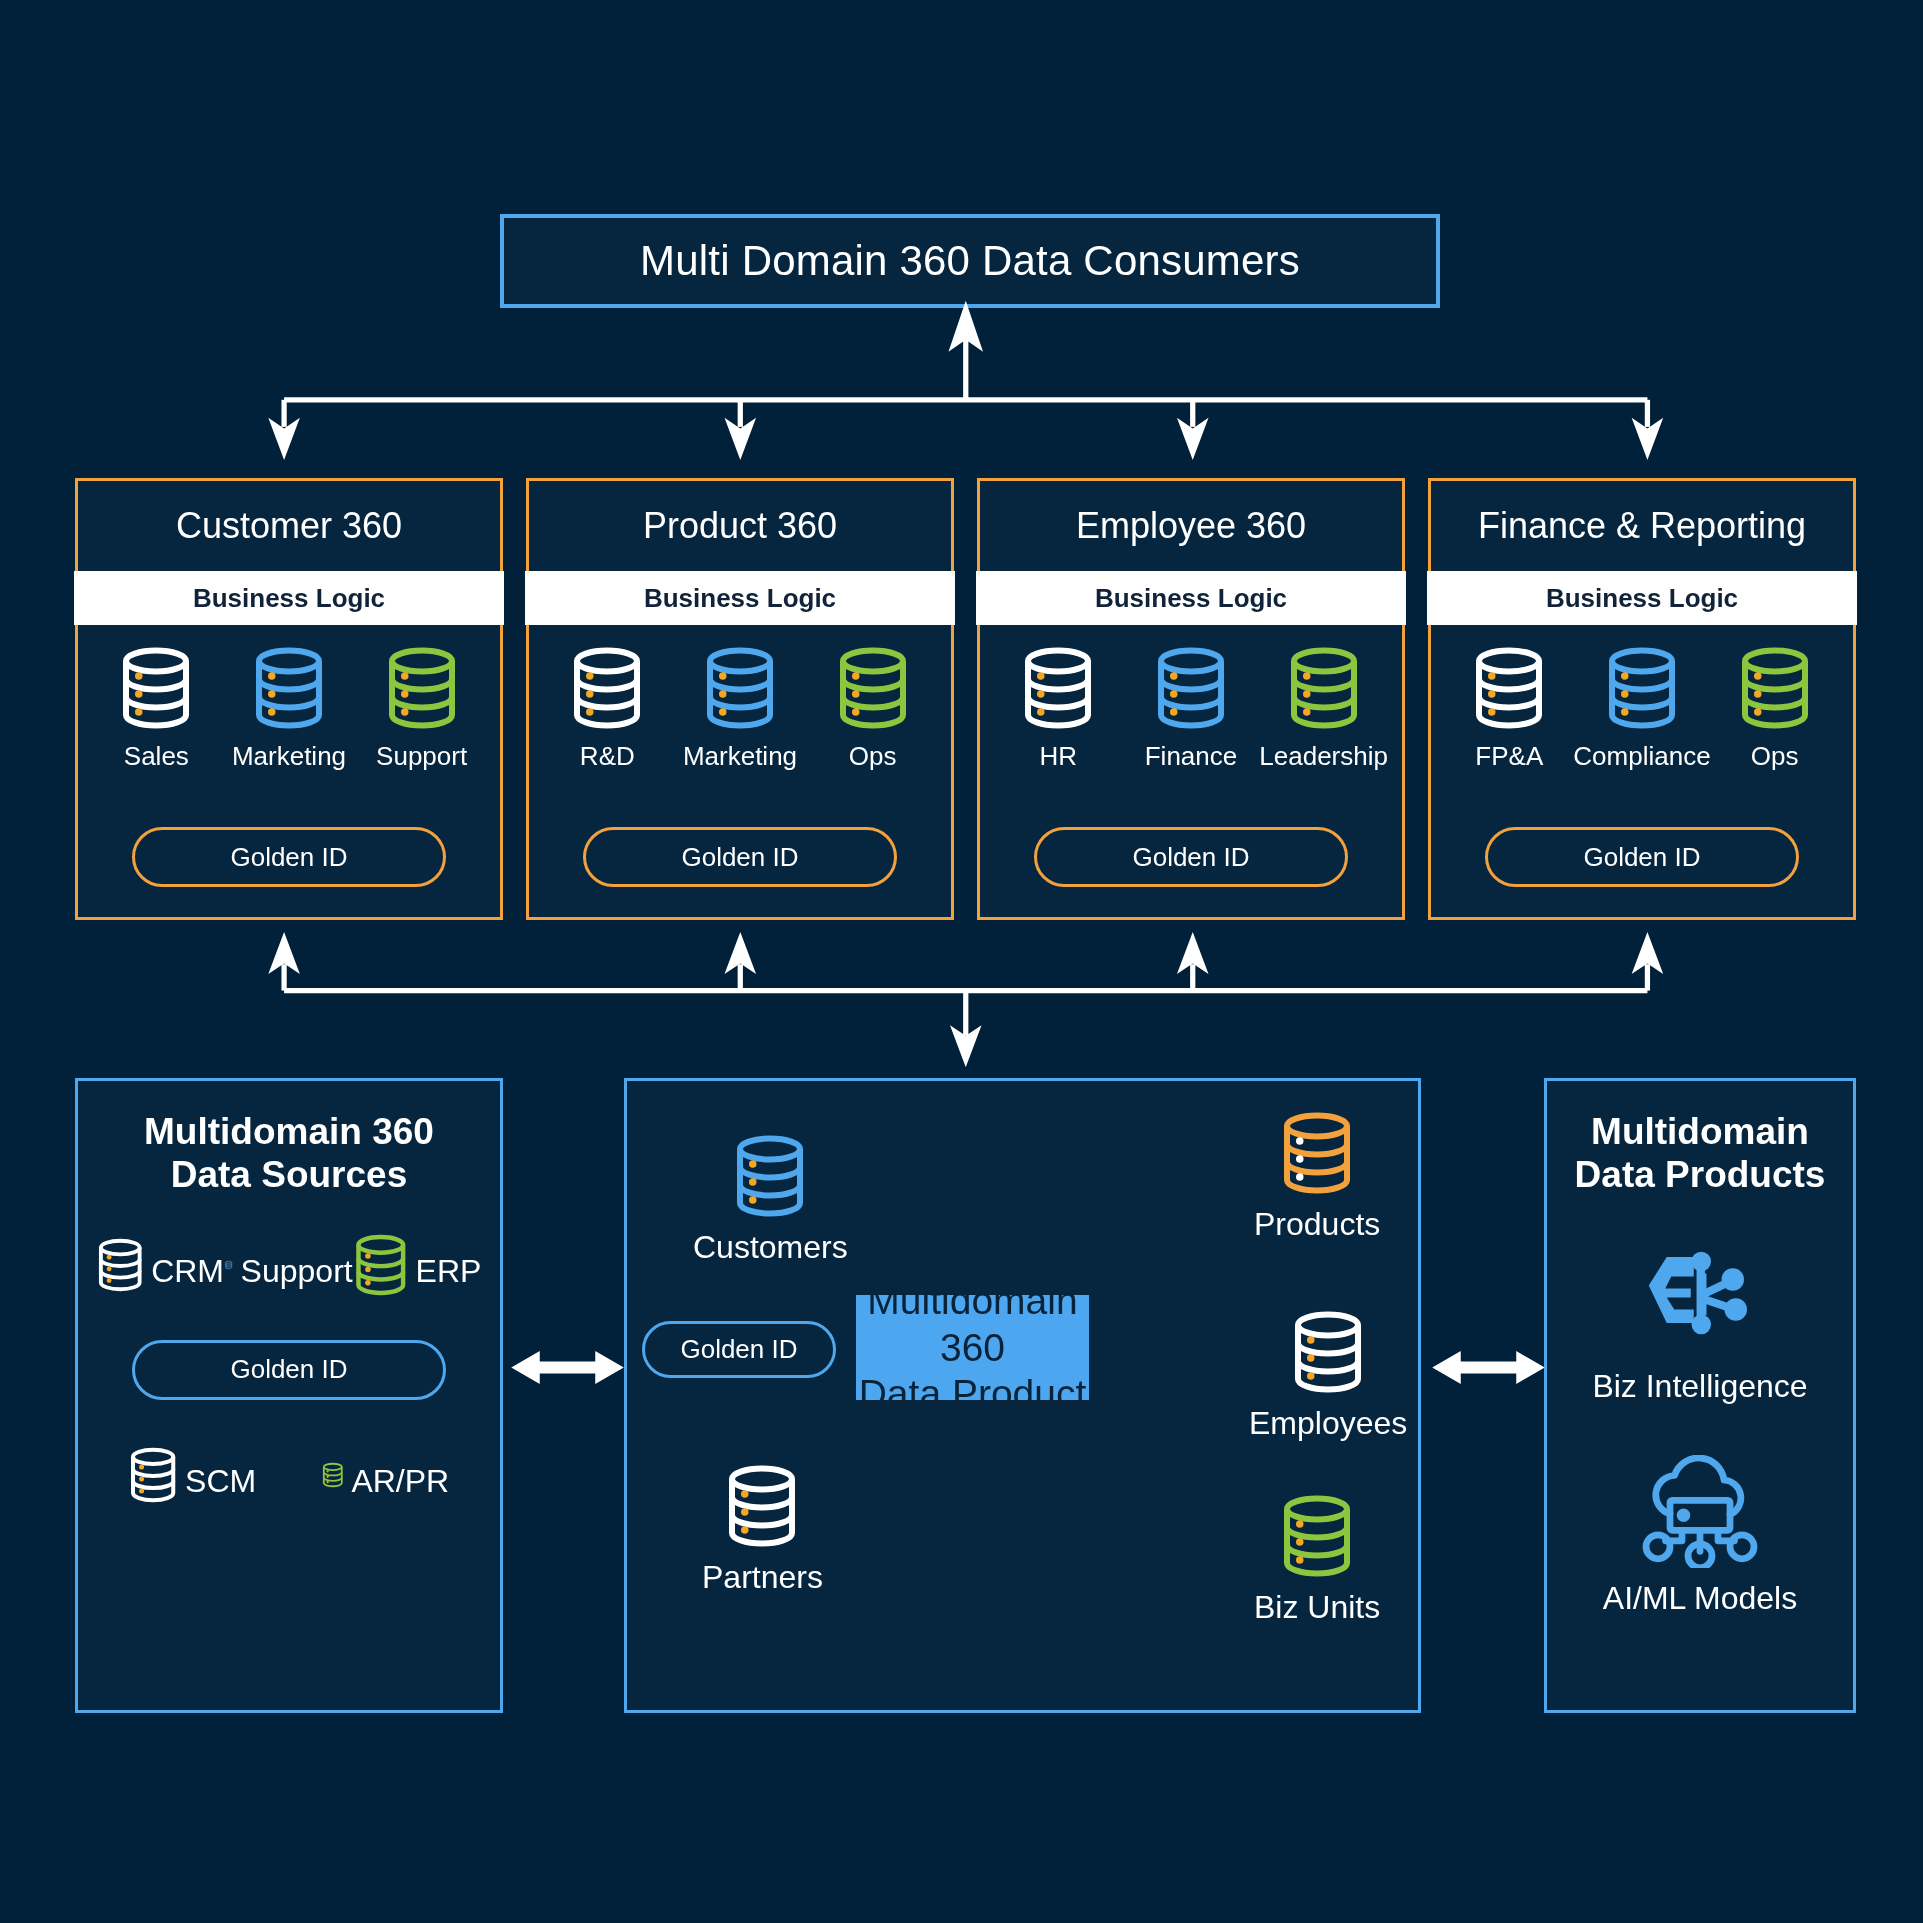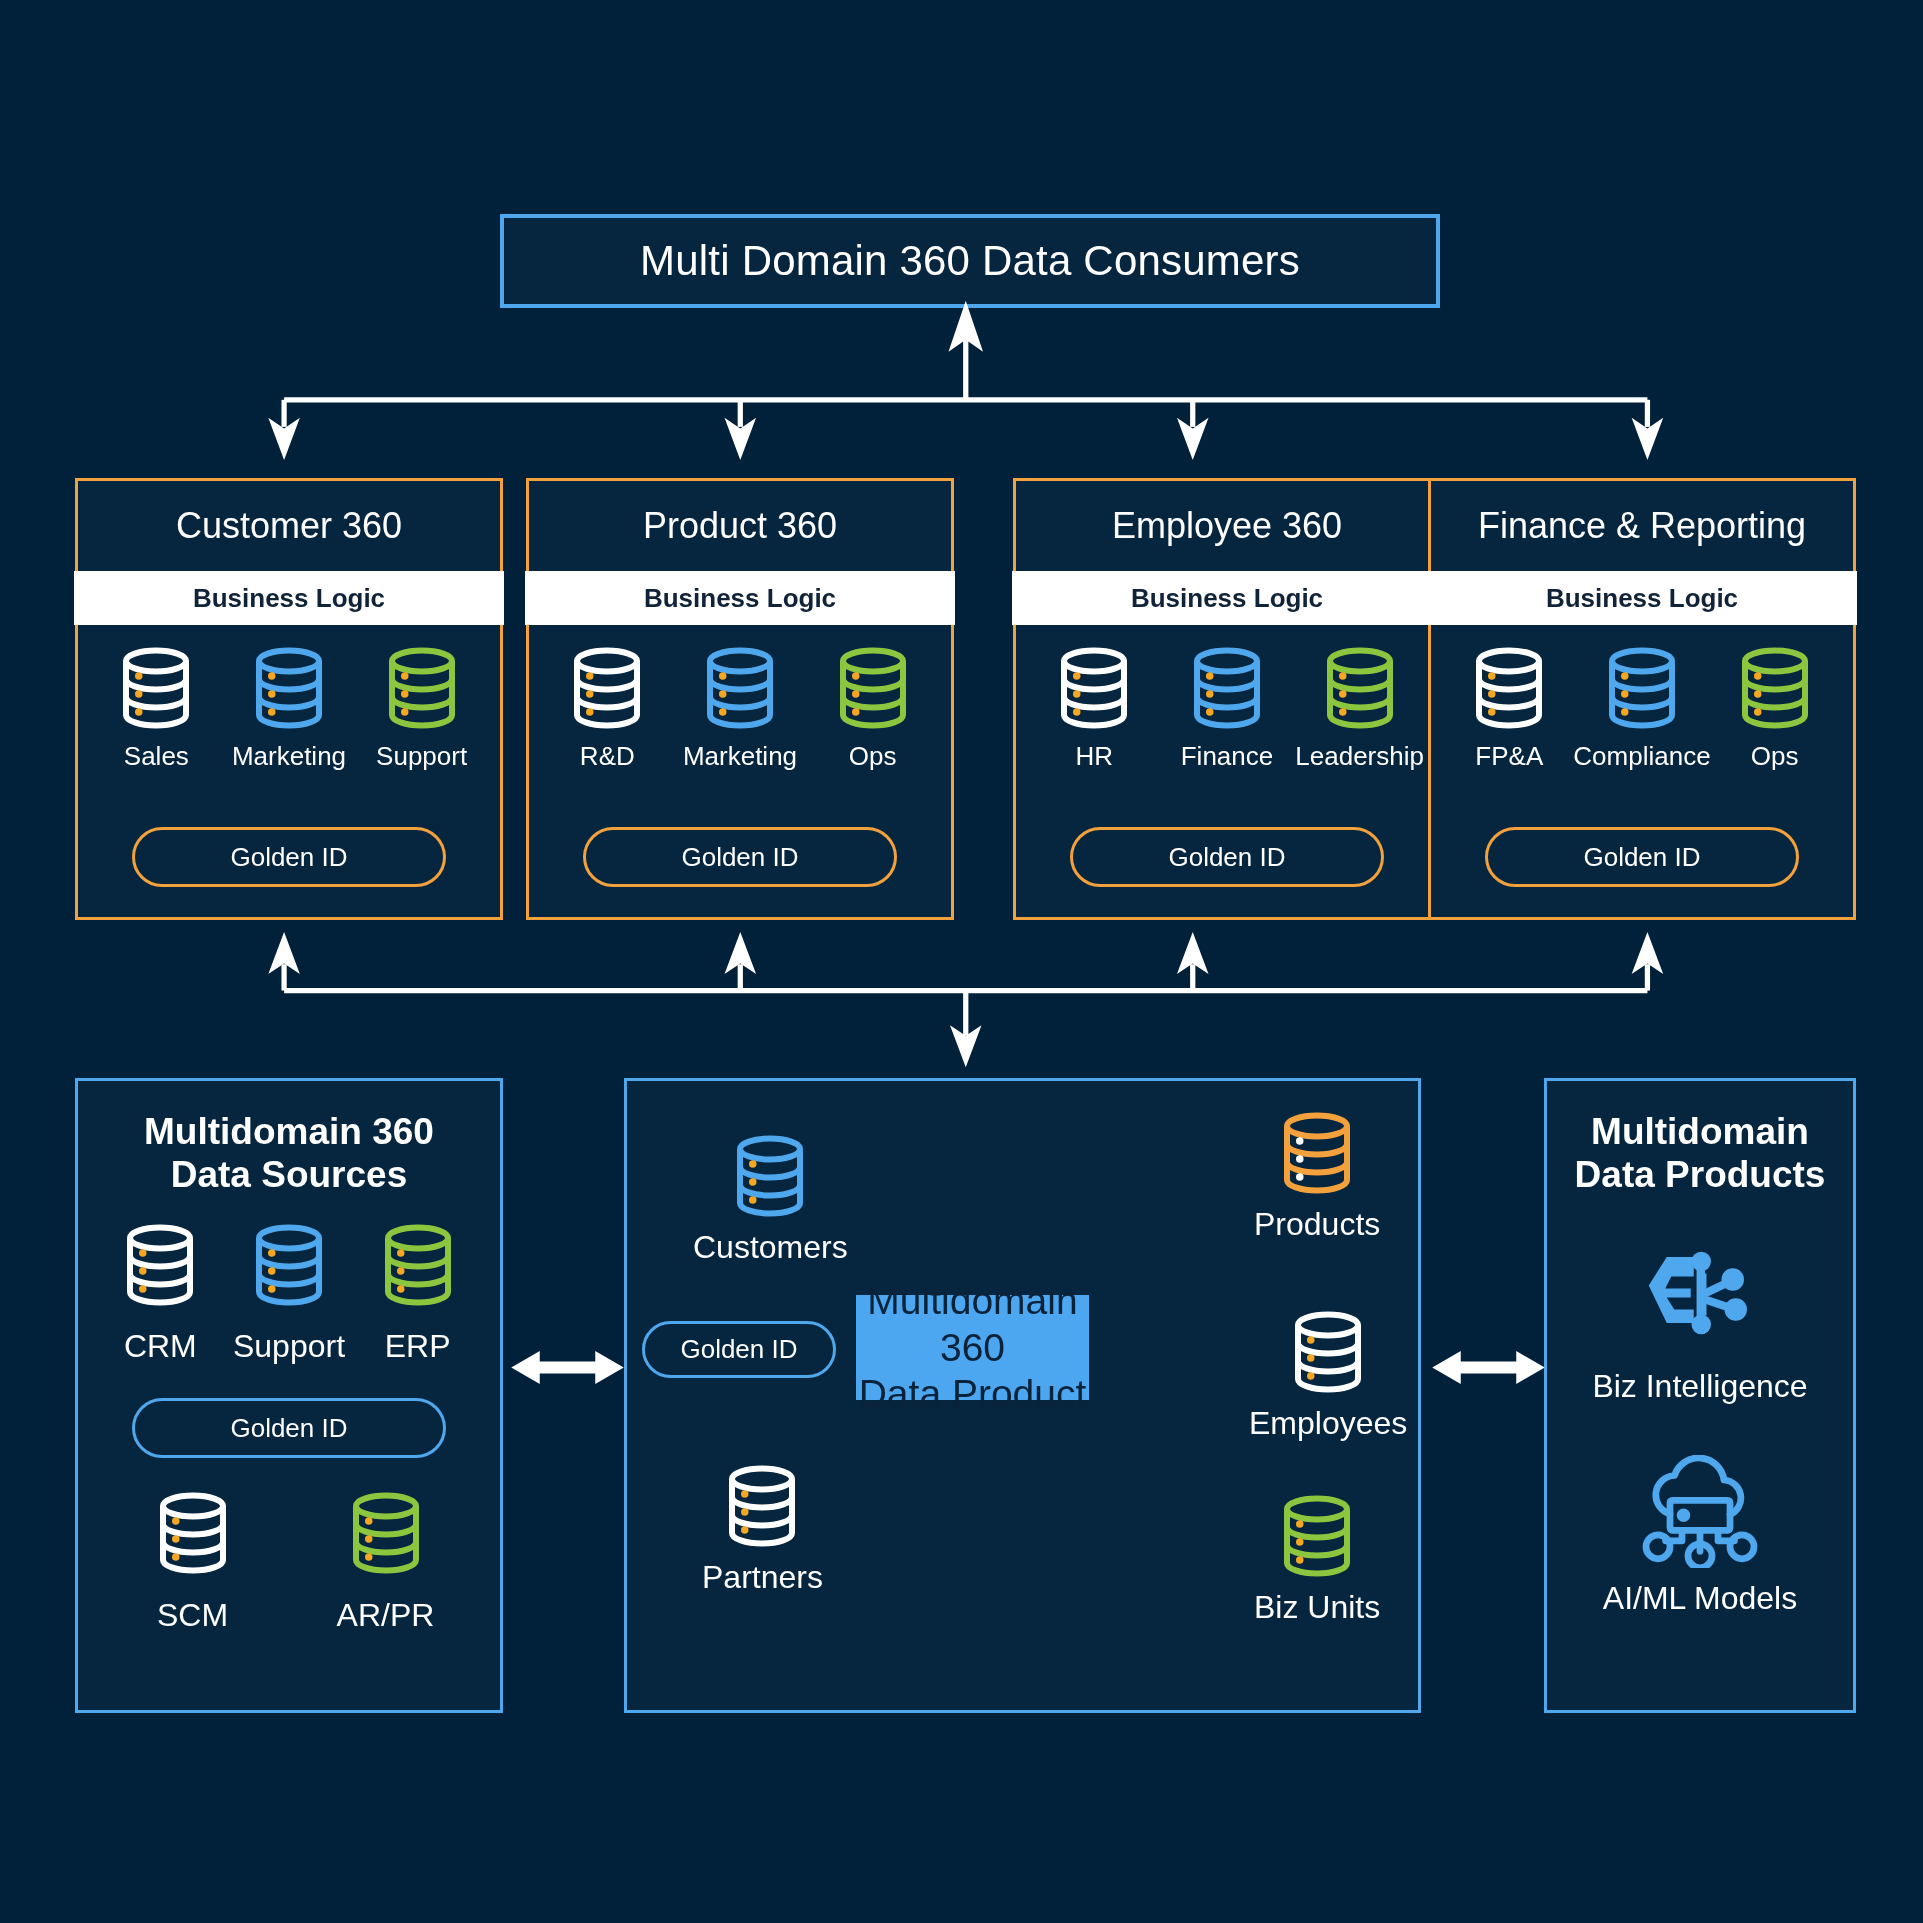--- a/index.html
+++ b/index.html
@@ -57,21 +57,21 @@
 
   
   .panel{
     position:absolute;border:3.8px solid #4fa8ee;background:#06263f;box-sizing:border-box;
   }
   .panel .ptitle{
     text-align:center;font-size:37px;font-weight:bold;line-height:1.18;
     color:#ffffff;padding-top:28.6px;
   }
   .sources-grid{display:flex;justify-content:space-around;padding:25.6px 18px 0 18px;}
-  .srcwrap{display:flex;flex-direction:column;align-items:center;width:33%;gap:8px;}
+  .srcwrap{display:flex;flex-direction:row;align-items:center;width:33%;gap:8px;}
   .srcwrap .lbl{margin-top:13.5px;font-size:32px;}
   .ccell{position:absolute;display:flex;flex-direction:column;align-items:center;}
   .ccell .lbl{margin-top:10.5px;font-size:32px;white-space:nowrap;}
   .dpbox{
     position:absolute;background:#4ca6f0;color:#0a2338;
     display:flex;align-items:center;justify-content:center;text-align:center;
     font-size:39px;line-height:1.18;
   }
   .prodcell{position:absolute;display:flex;flex-direction:column;align-items:center;}
   .prodcell .lbl{margin-top:10.5px;font-size:32px;white-space:nowrap;}
@@ -205,21 +205,21 @@
             <circle cx="25" cy="40" r="5" fill="#f5a623"></circle>
               <circle cx="25" cy="64" r="5" fill="#f5a623"></circle>
               <circle cx="25" cy="88" r="5" fill="#f5a623"></circle>
           </svg>
           <span class="lbl">Ops</span>
         </div>
       </div>
       <div class="pill" style="width:308px;margin-bottom:30px;">Golden ID</div>
     </div>
 
-    <div class="domain" style="left:1013px;width:428px;">
+    <div class="domain" style="left:977px;width:428px;">
       <div class="title">Employee 360</div>
       <div class="biz">Business Logic</div>
       <div class="cells">
         <div class="cell">
           <svg width="72" height="84" viewBox="0 0 96 112">
             <g fill="none" stroke="#ffffff" stroke-width="8">
               <ellipse cx="48" cy="20" rx="40" ry="14"></ellipse>
                 <path d="M8 20 v72 a40 14 0 0 0 80 0 V20"></path>
               <path d="M8 44 a40 14 0 0 0 80 0"></path>
                 <path d="M8 68 a40 14 0 0 0 80 0"></path>

